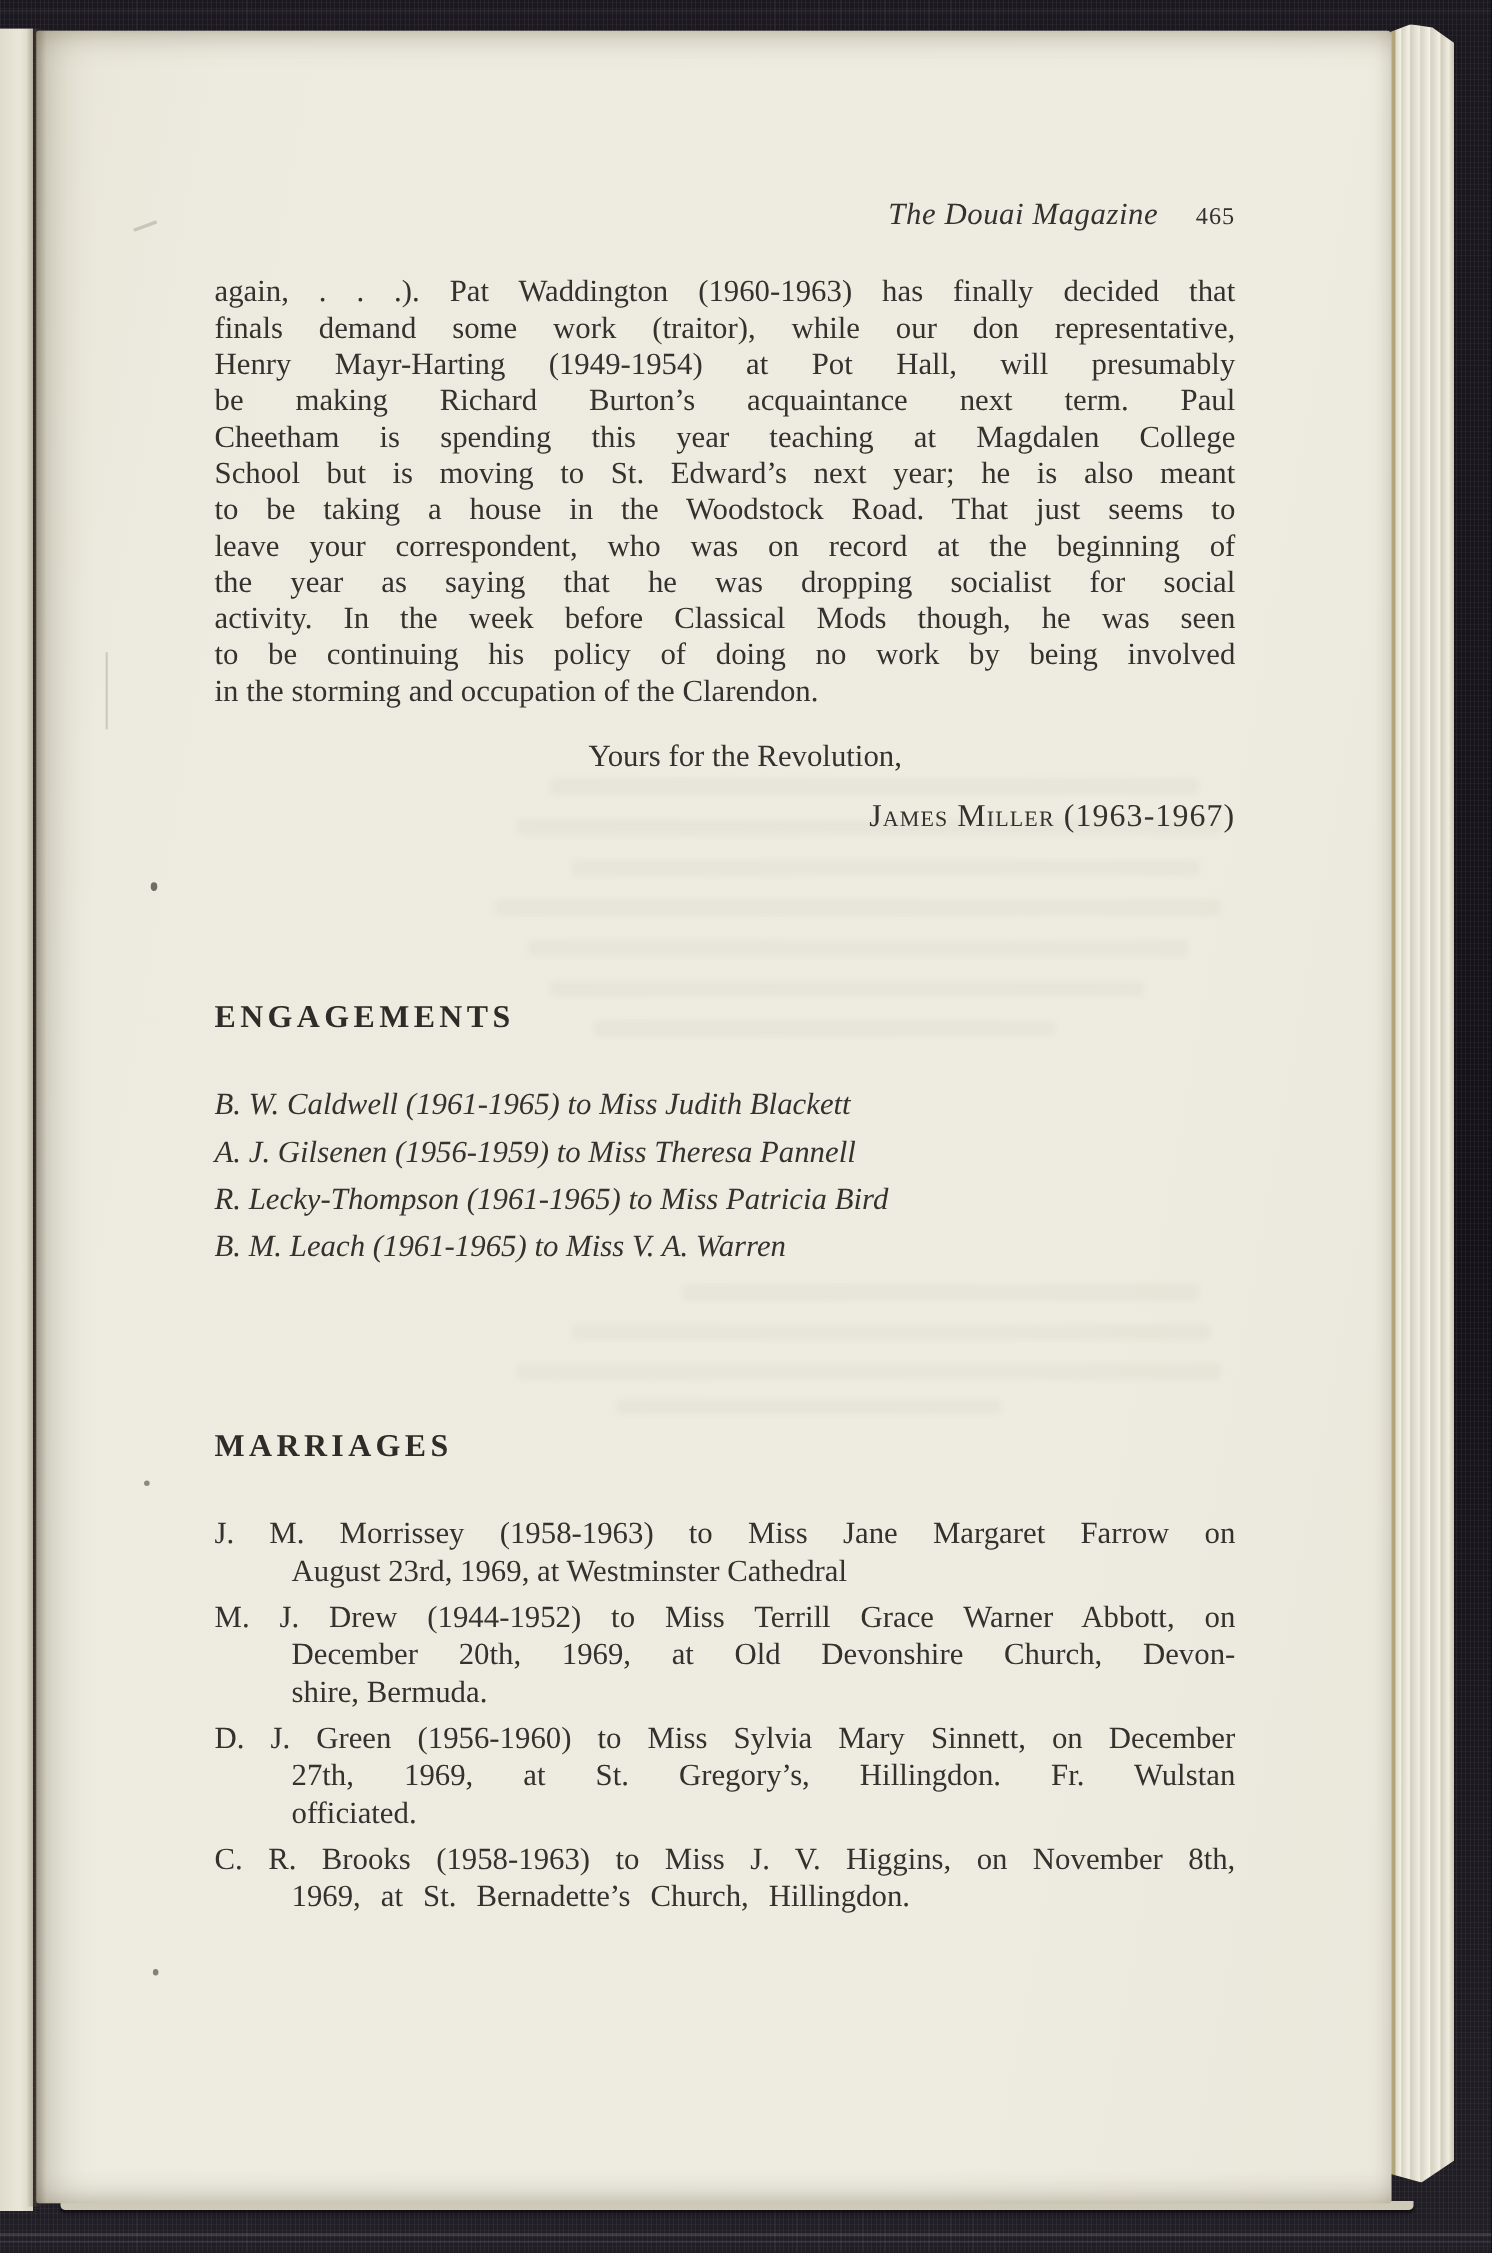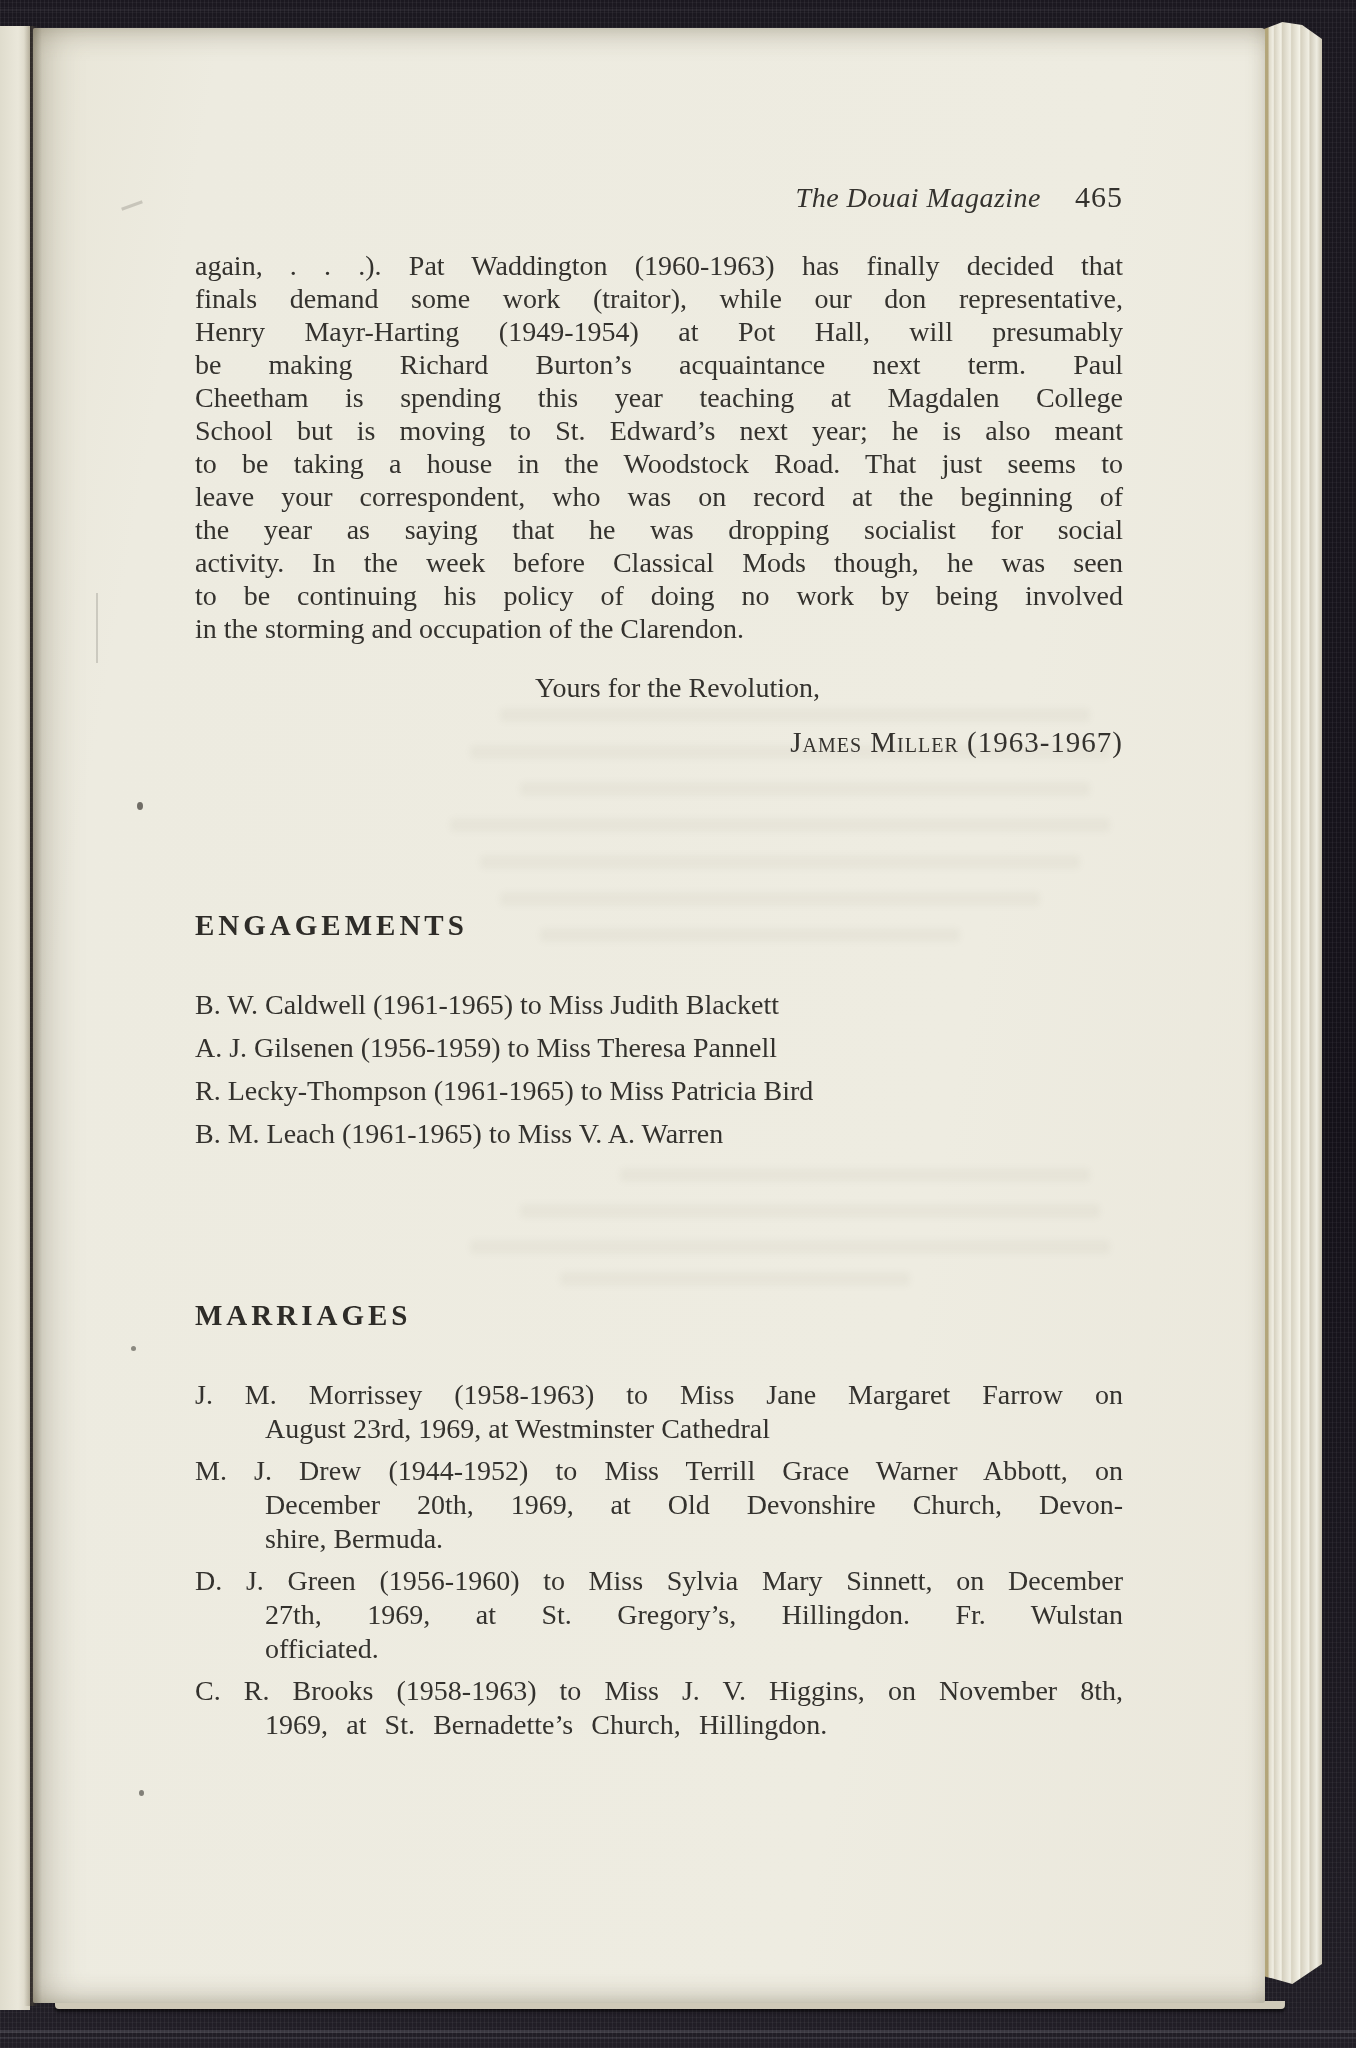--- a/index.html
+++ b/index.html
@@ -44,36 +44,36 @@
       inset 26px 0 40px -18px rgba(96,86,60,0.40),
       inset 0 20px 30px -20px rgba(96,86,60,0.35),
       inset 0 -18px 26px -16px rgba(96,86,60,0.30),
       inset -12px 0 22px -14px rgba(96,86,60,0.22);
     border-radius:2px 4px 3px 2px;}
 
   
   .text-col{position:absolute;left:162px;top:0;width:928px;color:#34322e;font-size:28px;}
   .running-header{position:absolute;top:152px;left:0;width:100%;text-align:right;}
   .running-header .title{font-style:italic;letter-spacing:0.5px;}
-  .running-header .pagenum{display:inline-block;margin-left:34px;font-size:30px;letter-spacing:1px;}
+  .running-header .pagenum{display:inline-block;margin-left:34px;font-size:22px;letter-spacing:1px;}
 
   .letter-body{position:absolute;top:221px;left:0;width:100%;line-height:33px;}
   .jline{text-align:justify;text-align-last:justify;}
   .letter-body .last{text-align:left;text-align-last:left;}
 
   .valediction{position:absolute;top:644px;left:340px;}
   .signature{position:absolute;top:698px;left:0;width:100%;text-align:right;
     font-variant-caps:small-caps;font-size:29px;letter-spacing:1px;}
 
   .section-heading{position:absolute;left:0;width:100%;text-align:left;
     font-weight:bold;font-size:29px;letter-spacing:4px;color:#2e2c28;}
   .h-eng{top:881px;} .h-mar{top:1271px;}
 
   .eng-list{position:absolute;top:955px;left:0;width:100%;line-height:43px;}
-  .eng-list .entry{white-space:nowrap;}
+  .eng-list .entry{white-space:nowrap;font-style:italic;}
 
   .mar-list{position:absolute;top:1350px;left:0;width:100%;line-height:34px;}
   .mar-list .entry{margin-bottom:8px;}
   .mline.cont{padding-left:70px;}
   .mline.wide{word-spacing:0.4em;}
 
   
   .ghost{position:absolute;background:#7d775e;opacity:0.055;filter:blur(3px);
     border-radius:4px;height:14px;pointer-events:none;}
   .speck{position:absolute;background:#3a3832;pointer-events:none;}

